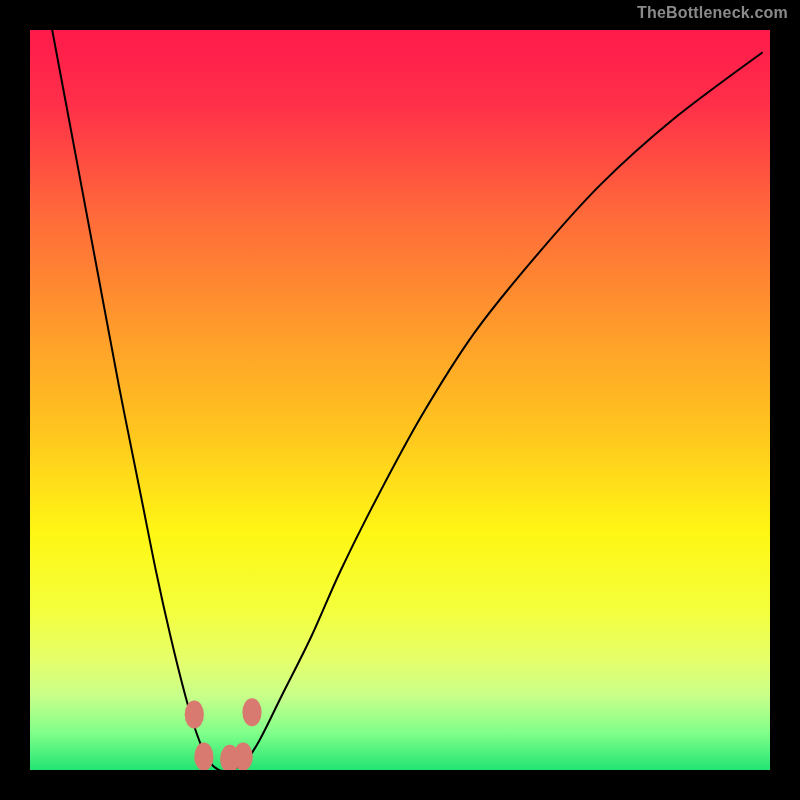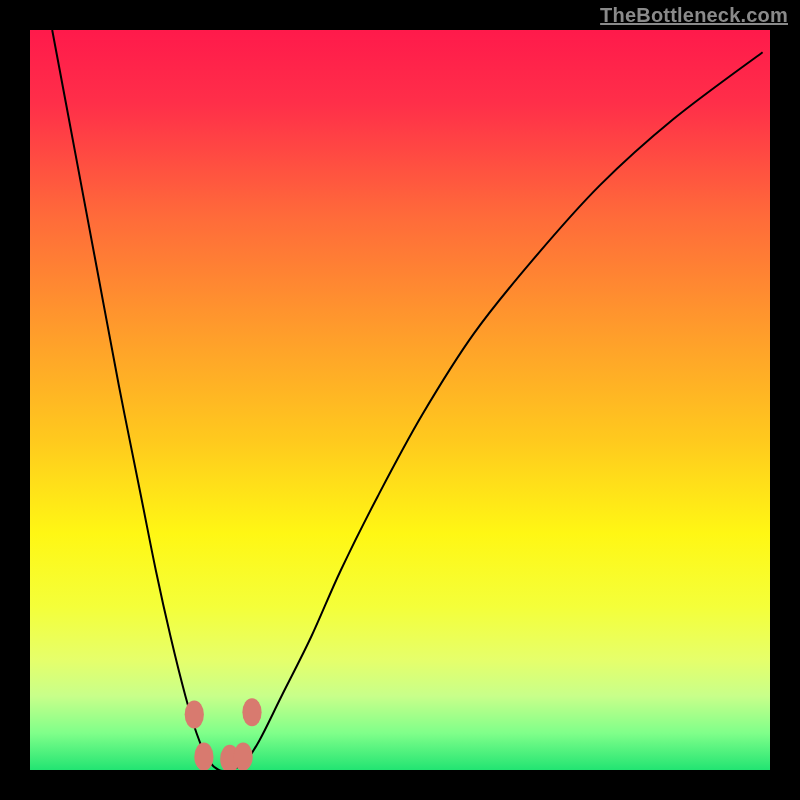--- a/index.html
+++ b/index.html
@@ -38,26 +38,25 @@
     left: 0;
     top: 0;
     width: 100%;
     height: 100%;
   }
   .attrib {
     position: absolute;
     top: 4px;
     right: 12px;
     font-family: Arial, Helvetica, sans-serif;
-    font-size: 20px;
+    font-size: 16px;
     font-weight: bold;
     color: #8a8a8a;
     letter-spacing: 0.2px;
     user-select: none;
-    text-decoration: underline;
   }
 </style>
 </head>
 <body>
 
 <div class="frame">
   <div class="plot">
     <svg class="gradient" viewBox="0 0 740 740" preserveAspectRatio="none">
       <defs>
         <linearGradient id="bg-grad" x1="0" y1="0" x2="0" y2="1">

